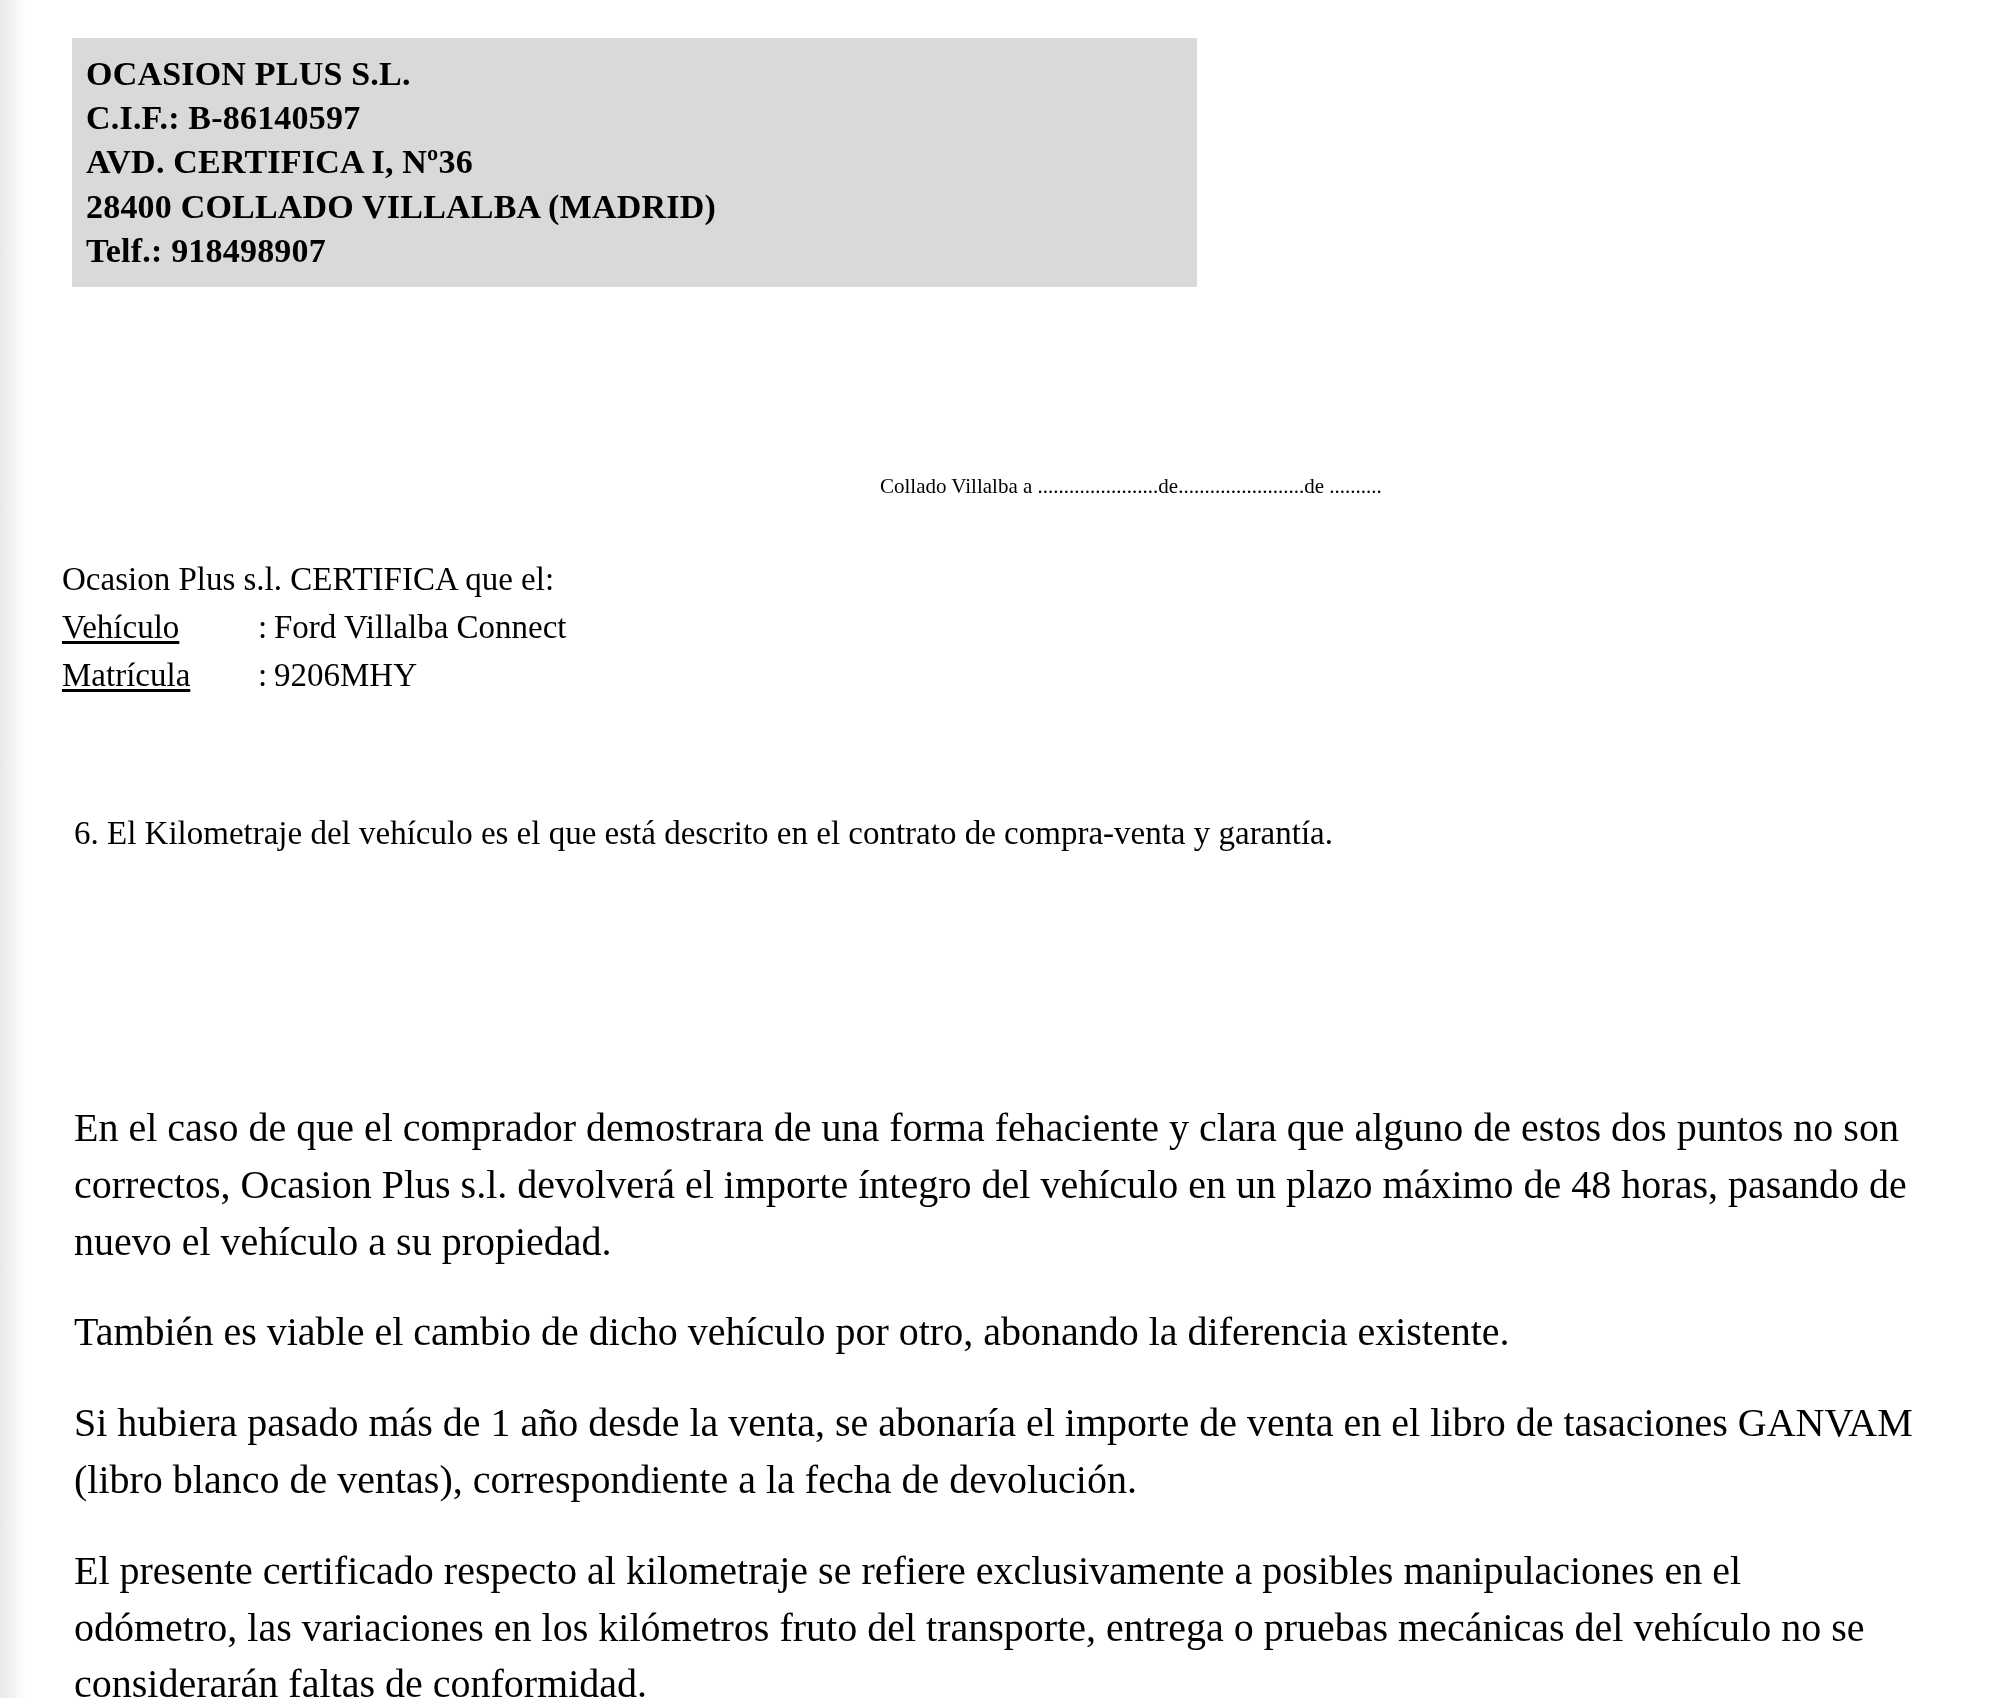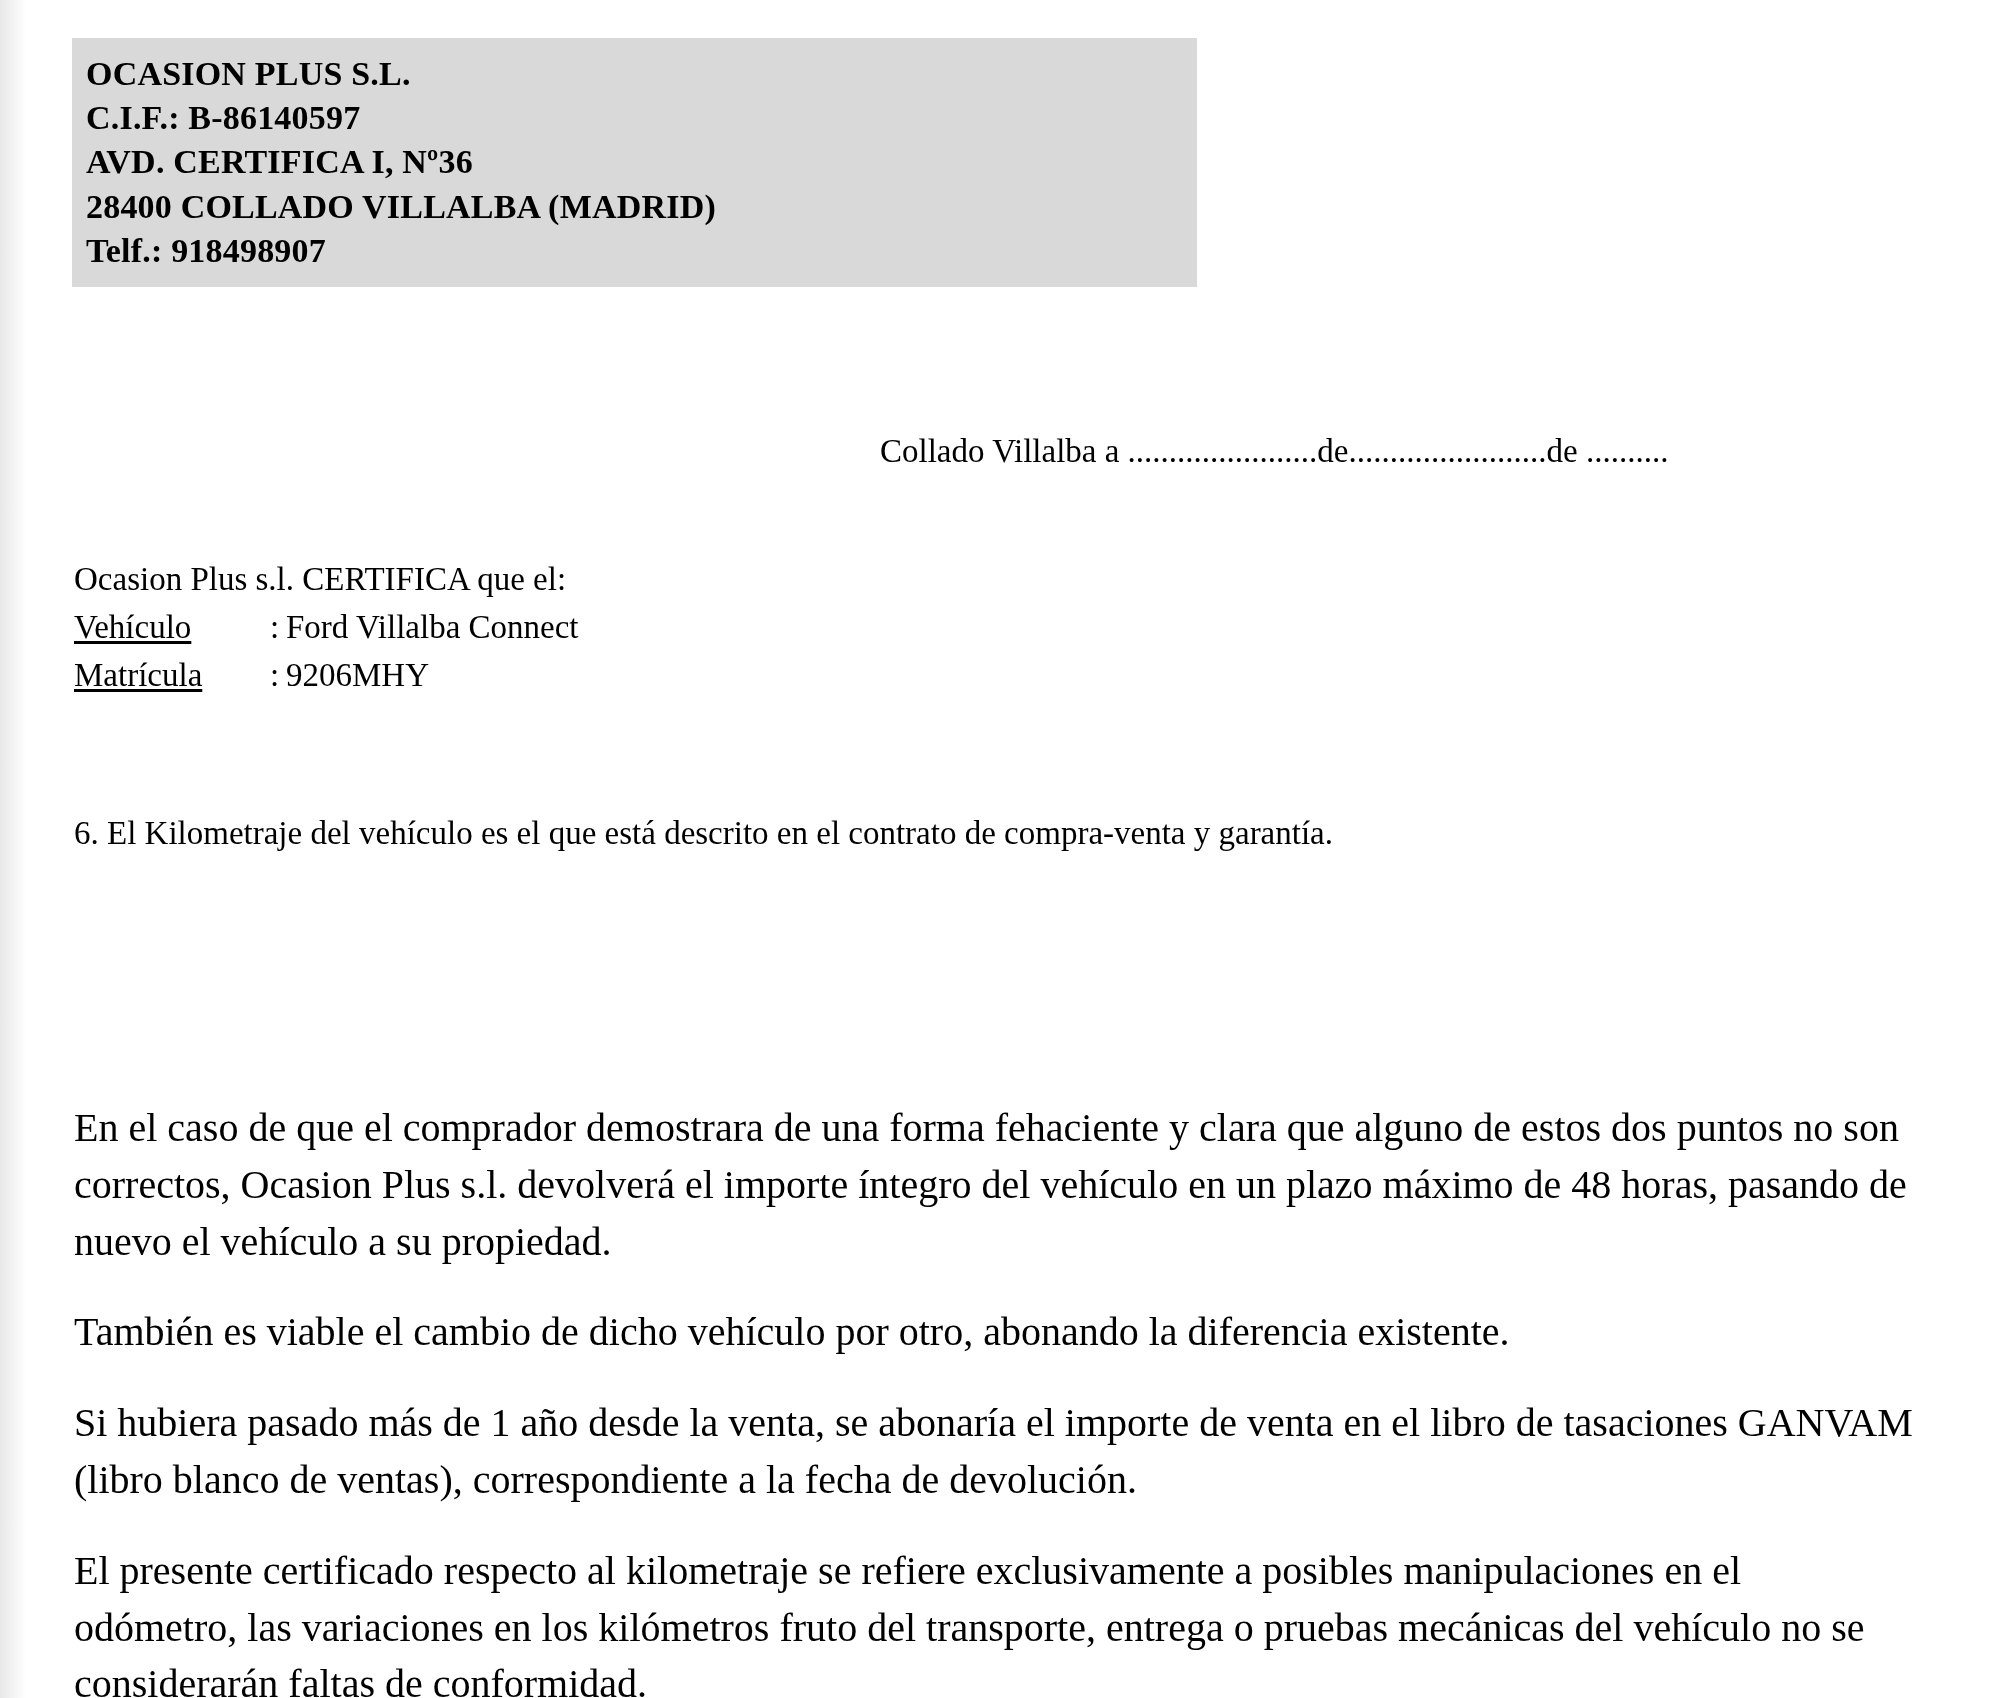--- a/index.html
+++ b/index.html
@@ -39,29 +39,29 @@
     font-size: 34px;
     line-height: 1.30;
     letter-spacing: 0.2px;
     white-space: nowrap;
   }
 
   
   .dateline {
     position: absolute;
     left: 880px;
-    top: 433px;
-    font-size: 33px;
+    top: 474px;
+    font-size: 21px;
     white-space: nowrap;
   }
 
   
   .certifies {
     position: absolute;
-    left: 74px;
+    left: 62px;
     top: 555px;
     font-size: 33px;
     line-height: 1.46;
   }
   .kv {
     white-space: nowrap;
   }
   .kv .k {
     display: inline-block;
     min-width: 196px;

